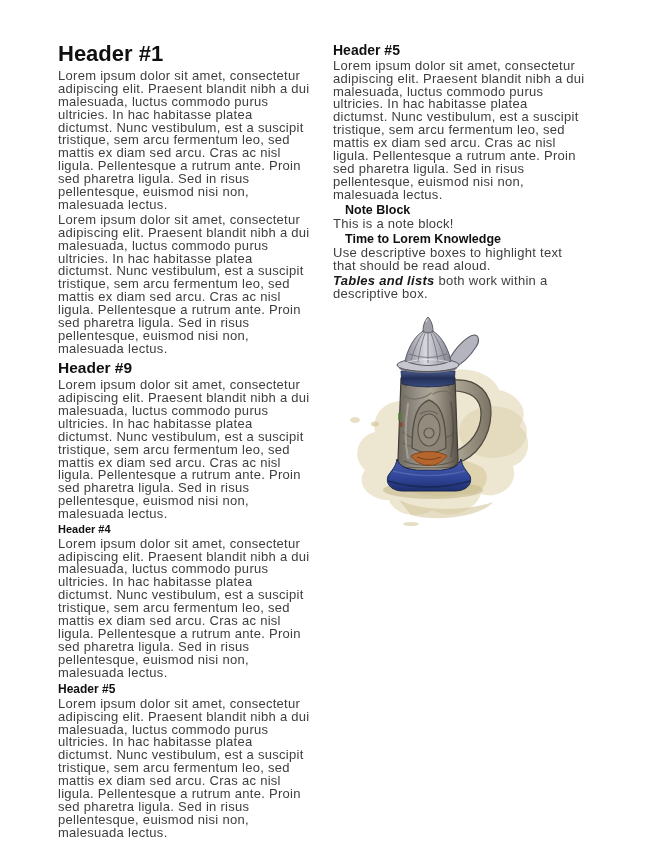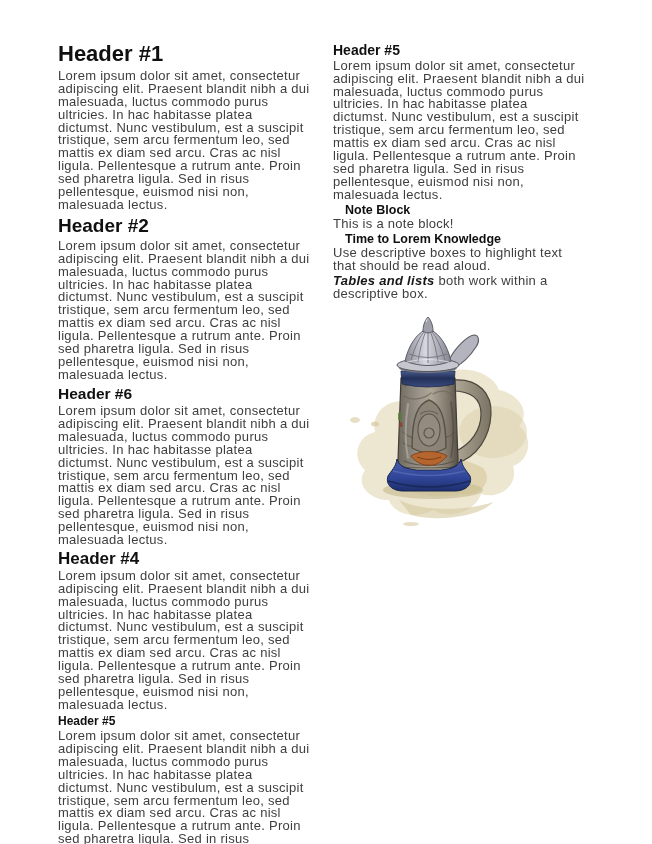--- a/index.html
+++ b/index.html
@@ -12,42 +12,41 @@
   .col-left{width:275px;flex:0 0 275px;}
   .col-right{width:300px;flex:0 0 300px;}
   p{
     font-size:13px;line-height:12.9px;letter-spacing:0.28px;
     margin:0 4px 2px 0;width:252px;color:#3e3e3e;
   }
   h1,h2,h3,h4,h5{color:#101010;letter-spacing:0;font-weight:bold;}
   h1{font-size:22px;line-height:1.04;margin:0 0 4px 0;}
   h2{font-size:19px;line-height:1.05;margin:4px 0 4px 0;}
   h3{font-size:15.5px;line-height:1.05;margin:4px 0 3px 0;}
-  h4{font-size:17px;line-height:1.05;margin:3px 0 2px 0;}
+  h4{font-size:11px;line-height:1.05;margin:3px 0 2px 0;}
   h5{font-size:12px;line-height:1.1;margin:3px 0 2px 0;}
   .right-header{font-size:14px;line-height:1.05;margin:0 0 2px 0;}
   .note-label{
     font-size:12.5px;font-weight:bold;color:#101010;
     line-height:1.05;margin:1px 0 1px 12px;letter-spacing:0;
   }
   .inline-bold{font-weight:bold;color:#181818;font-style:italic;}
   figure{margin:14px 0 0 8px;padding:0;width:280px;height:220px;}
   figure svg{display:block;}
 </style>
 </head>
 <body>
 
 <div class="page">
 
   <div class="col-left">
     <h1>Header #1</h1>
     <p>Lorem ipsum dolor sit amet, consectetur adipiscing elit. Praesent blandit nibh a dui malesuada, luctus commodo purus ultricies. In hac habitasse platea dictumst. Nunc vestibulum, est a suscipit tristique, sem arcu fermentum leo, sed mattis ex diam sed arcu. Cras ac nisl ligula. Pellentesque a rutrum ante. Proin sed pharetra ligula. Sed in risus pellentesque, euismod nisi non, malesuada lectus.</p>
-    <h2>Header #2</h2>
     <p>Lorem ipsum dolor sit amet, consectetur adipiscing elit. Praesent blandit nibh a dui malesuada, luctus commodo purus ultricies. In hac habitasse platea dictumst. Nunc vestibulum, est a suscipit tristique, sem arcu fermentum leo, sed mattis ex diam sed arcu. Cras ac nisl ligula. Pellentesque a rutrum ante. Proin sed pharetra ligula. Sed in risus pellentesque, euismod nisi non, malesuada lectus.</p>
-    <h3>Header #6</h3>
+    <h3>Header #9</h3>
     <p>Lorem ipsum dolor sit amet, consectetur adipiscing elit. Praesent blandit nibh a dui malesuada, luctus commodo purus ultricies. In hac habitasse platea dictumst. Nunc vestibulum, est a suscipit tristique, sem arcu fermentum leo, sed mattis ex diam sed arcu. Cras ac nisl ligula. Pellentesque a rutrum ante. Proin sed pharetra ligula. Sed in risus pellentesque, euismod nisi non, malesuada lectus.</p>
     <h4>Header #4</h4>
     <p>Lorem ipsum dolor sit amet, consectetur adipiscing elit. Praesent blandit nibh a dui malesuada, luctus commodo purus ultricies. In hac habitasse platea dictumst. Nunc vestibulum, est a suscipit tristique, sem arcu fermentum leo, sed mattis ex diam sed arcu. Cras ac nisl ligula. Pellentesque a rutrum ante. Proin sed pharetra ligula. Sed in risus pellentesque, euismod nisi non, malesuada lectus.</p>
     <h5>Header #5</h5>
     <p>Lorem ipsum dolor sit amet, consectetur adipiscing elit. Praesent blandit nibh a dui malesuada, luctus commodo purus ultricies. In hac habitasse platea dictumst. Nunc vestibulum, est a suscipit tristique, sem arcu fermentum leo, sed mattis ex diam sed arcu. Cras ac nisl ligula. Pellentesque a rutrum ante. Proin sed pharetra ligula. Sed in risus pellentesque, euismod nisi non, malesuada lectus.</p>
   </div>
 
   <div class="col-right">
     <h4 class="right-header">Header #5</h4>
     <p>Lorem ipsum dolor sit amet, consectetur adipiscing elit. Praesent blandit nibh a dui malesuada, luctus commodo purus ultricies. In hac habitasse platea dictumst. Nunc vestibulum, est a suscipit tristique, sem arcu fermentum leo, sed mattis ex diam sed arcu. Cras ac nisl ligula. Pellentesque a rutrum ante. Proin sed pharetra ligula. Sed in risus pellentesque, euismod nisi non, malesuada lectus.</p>

